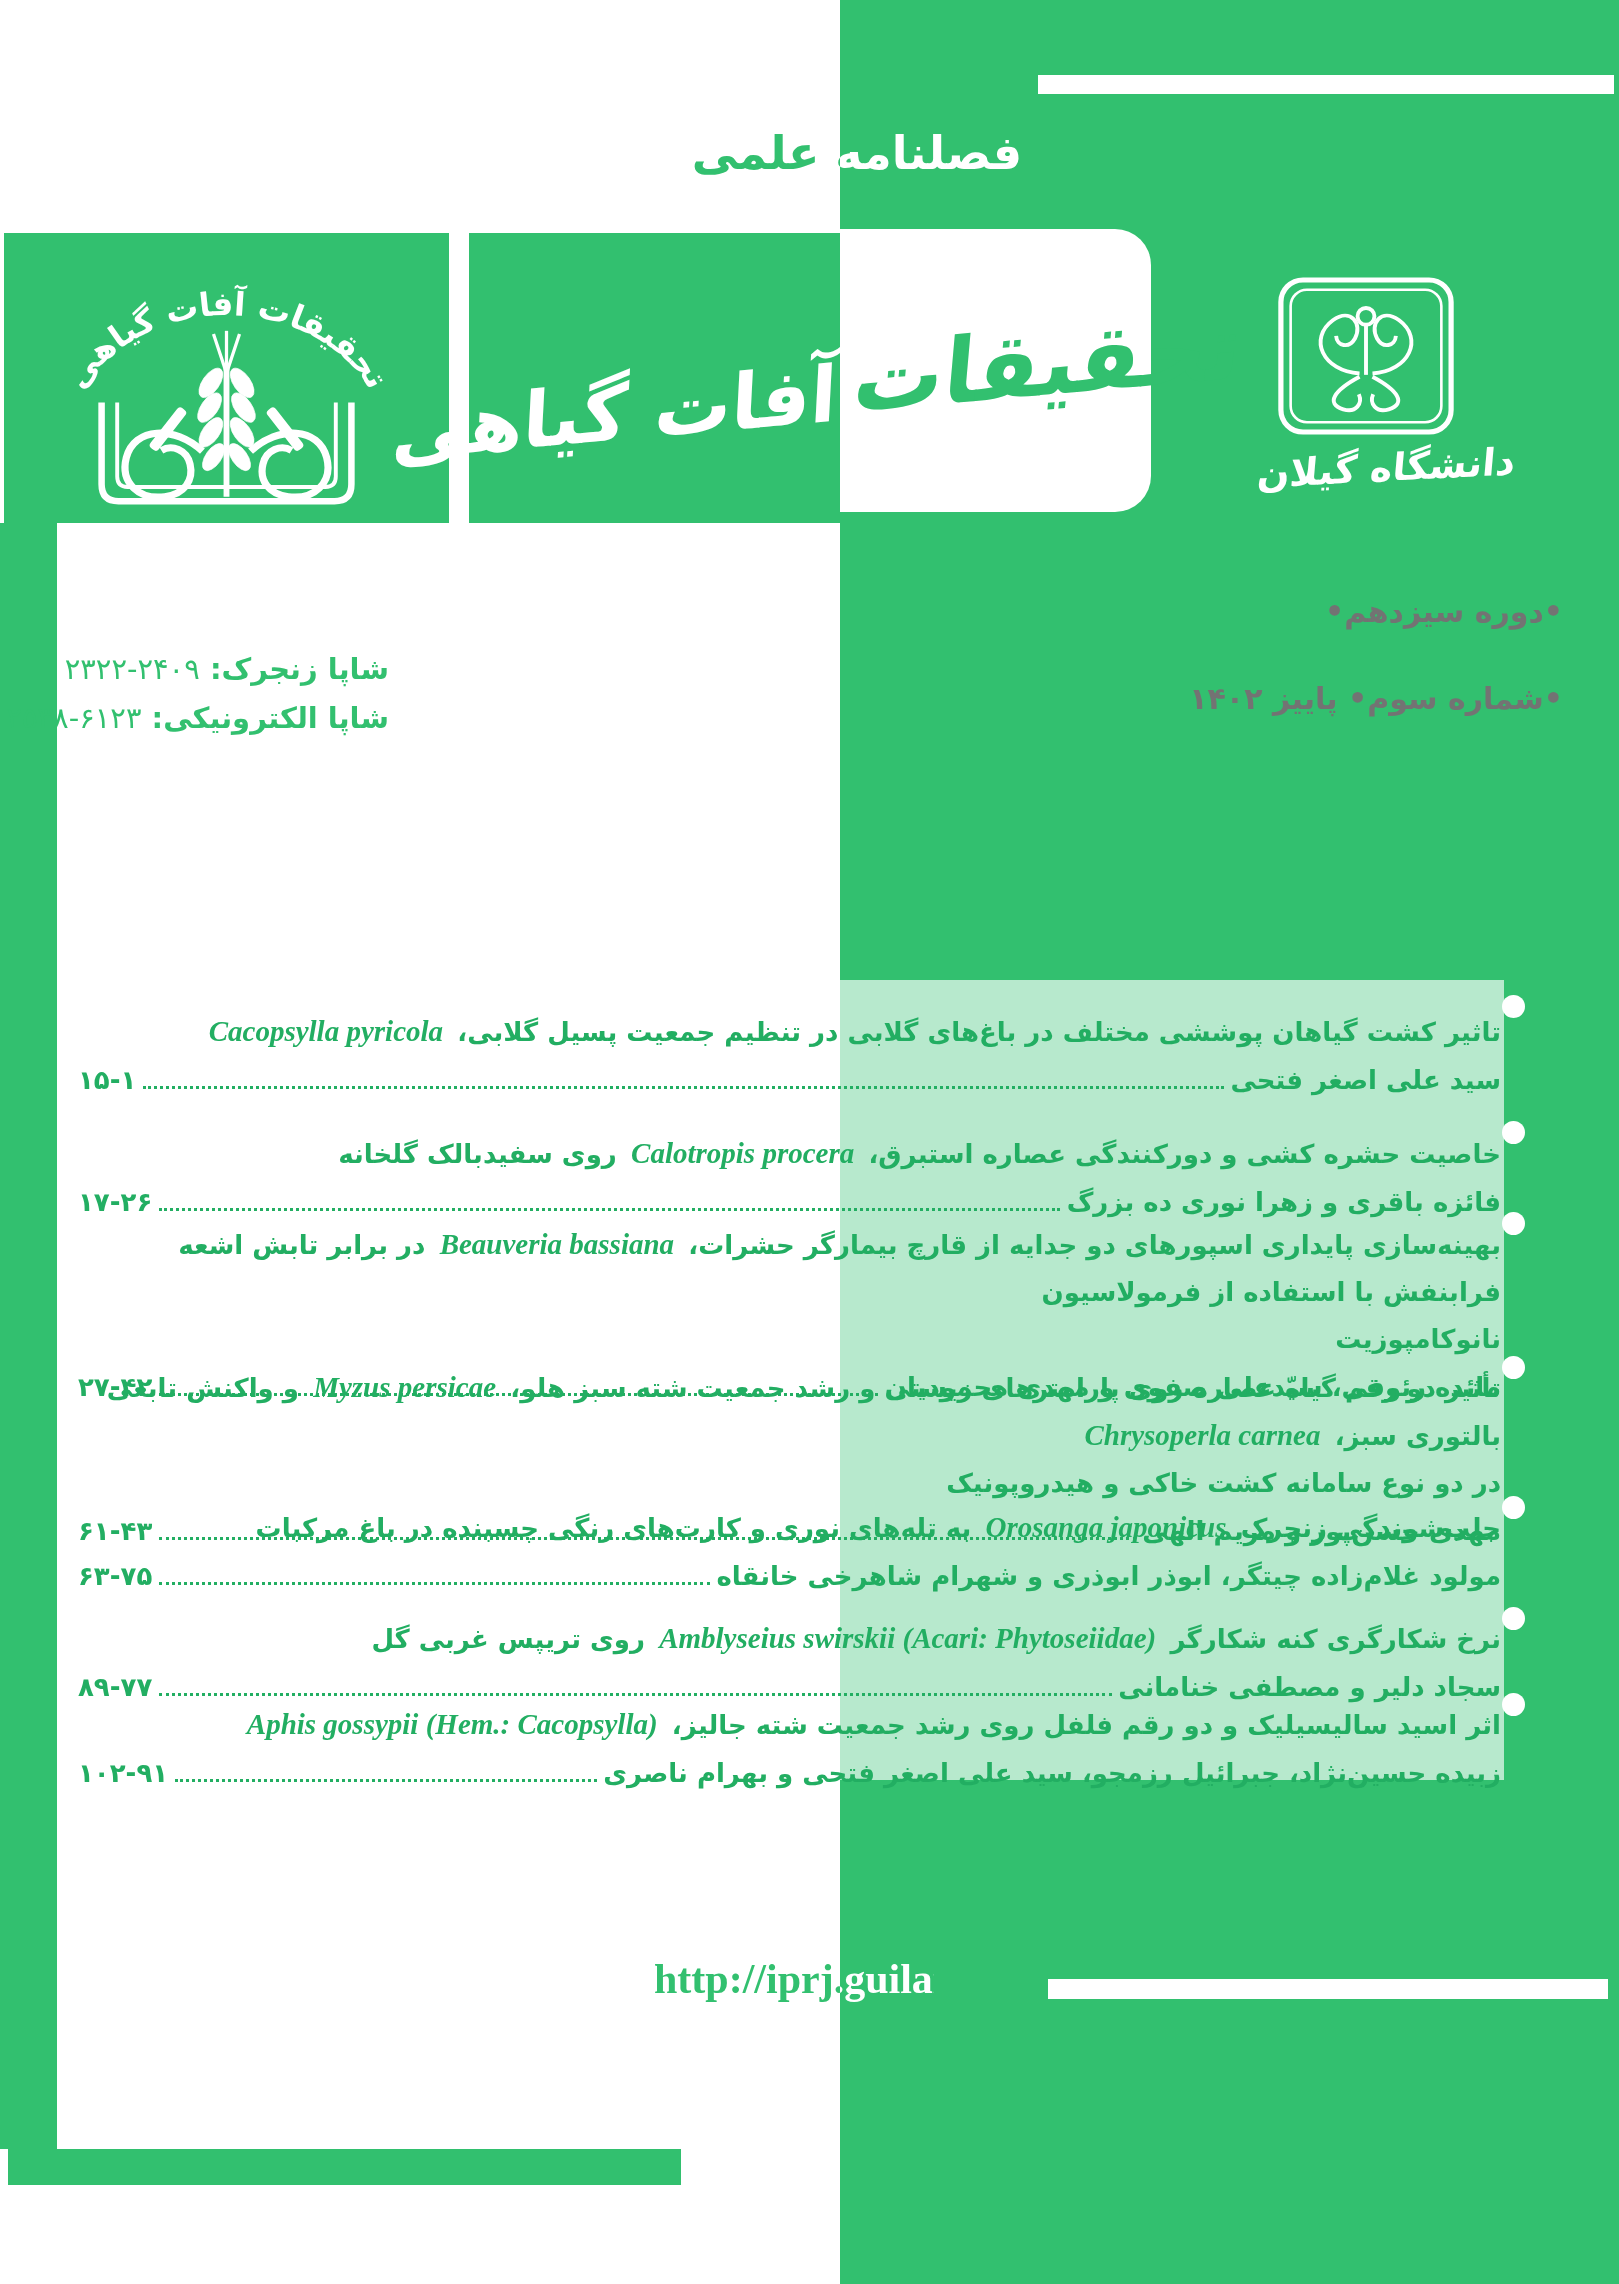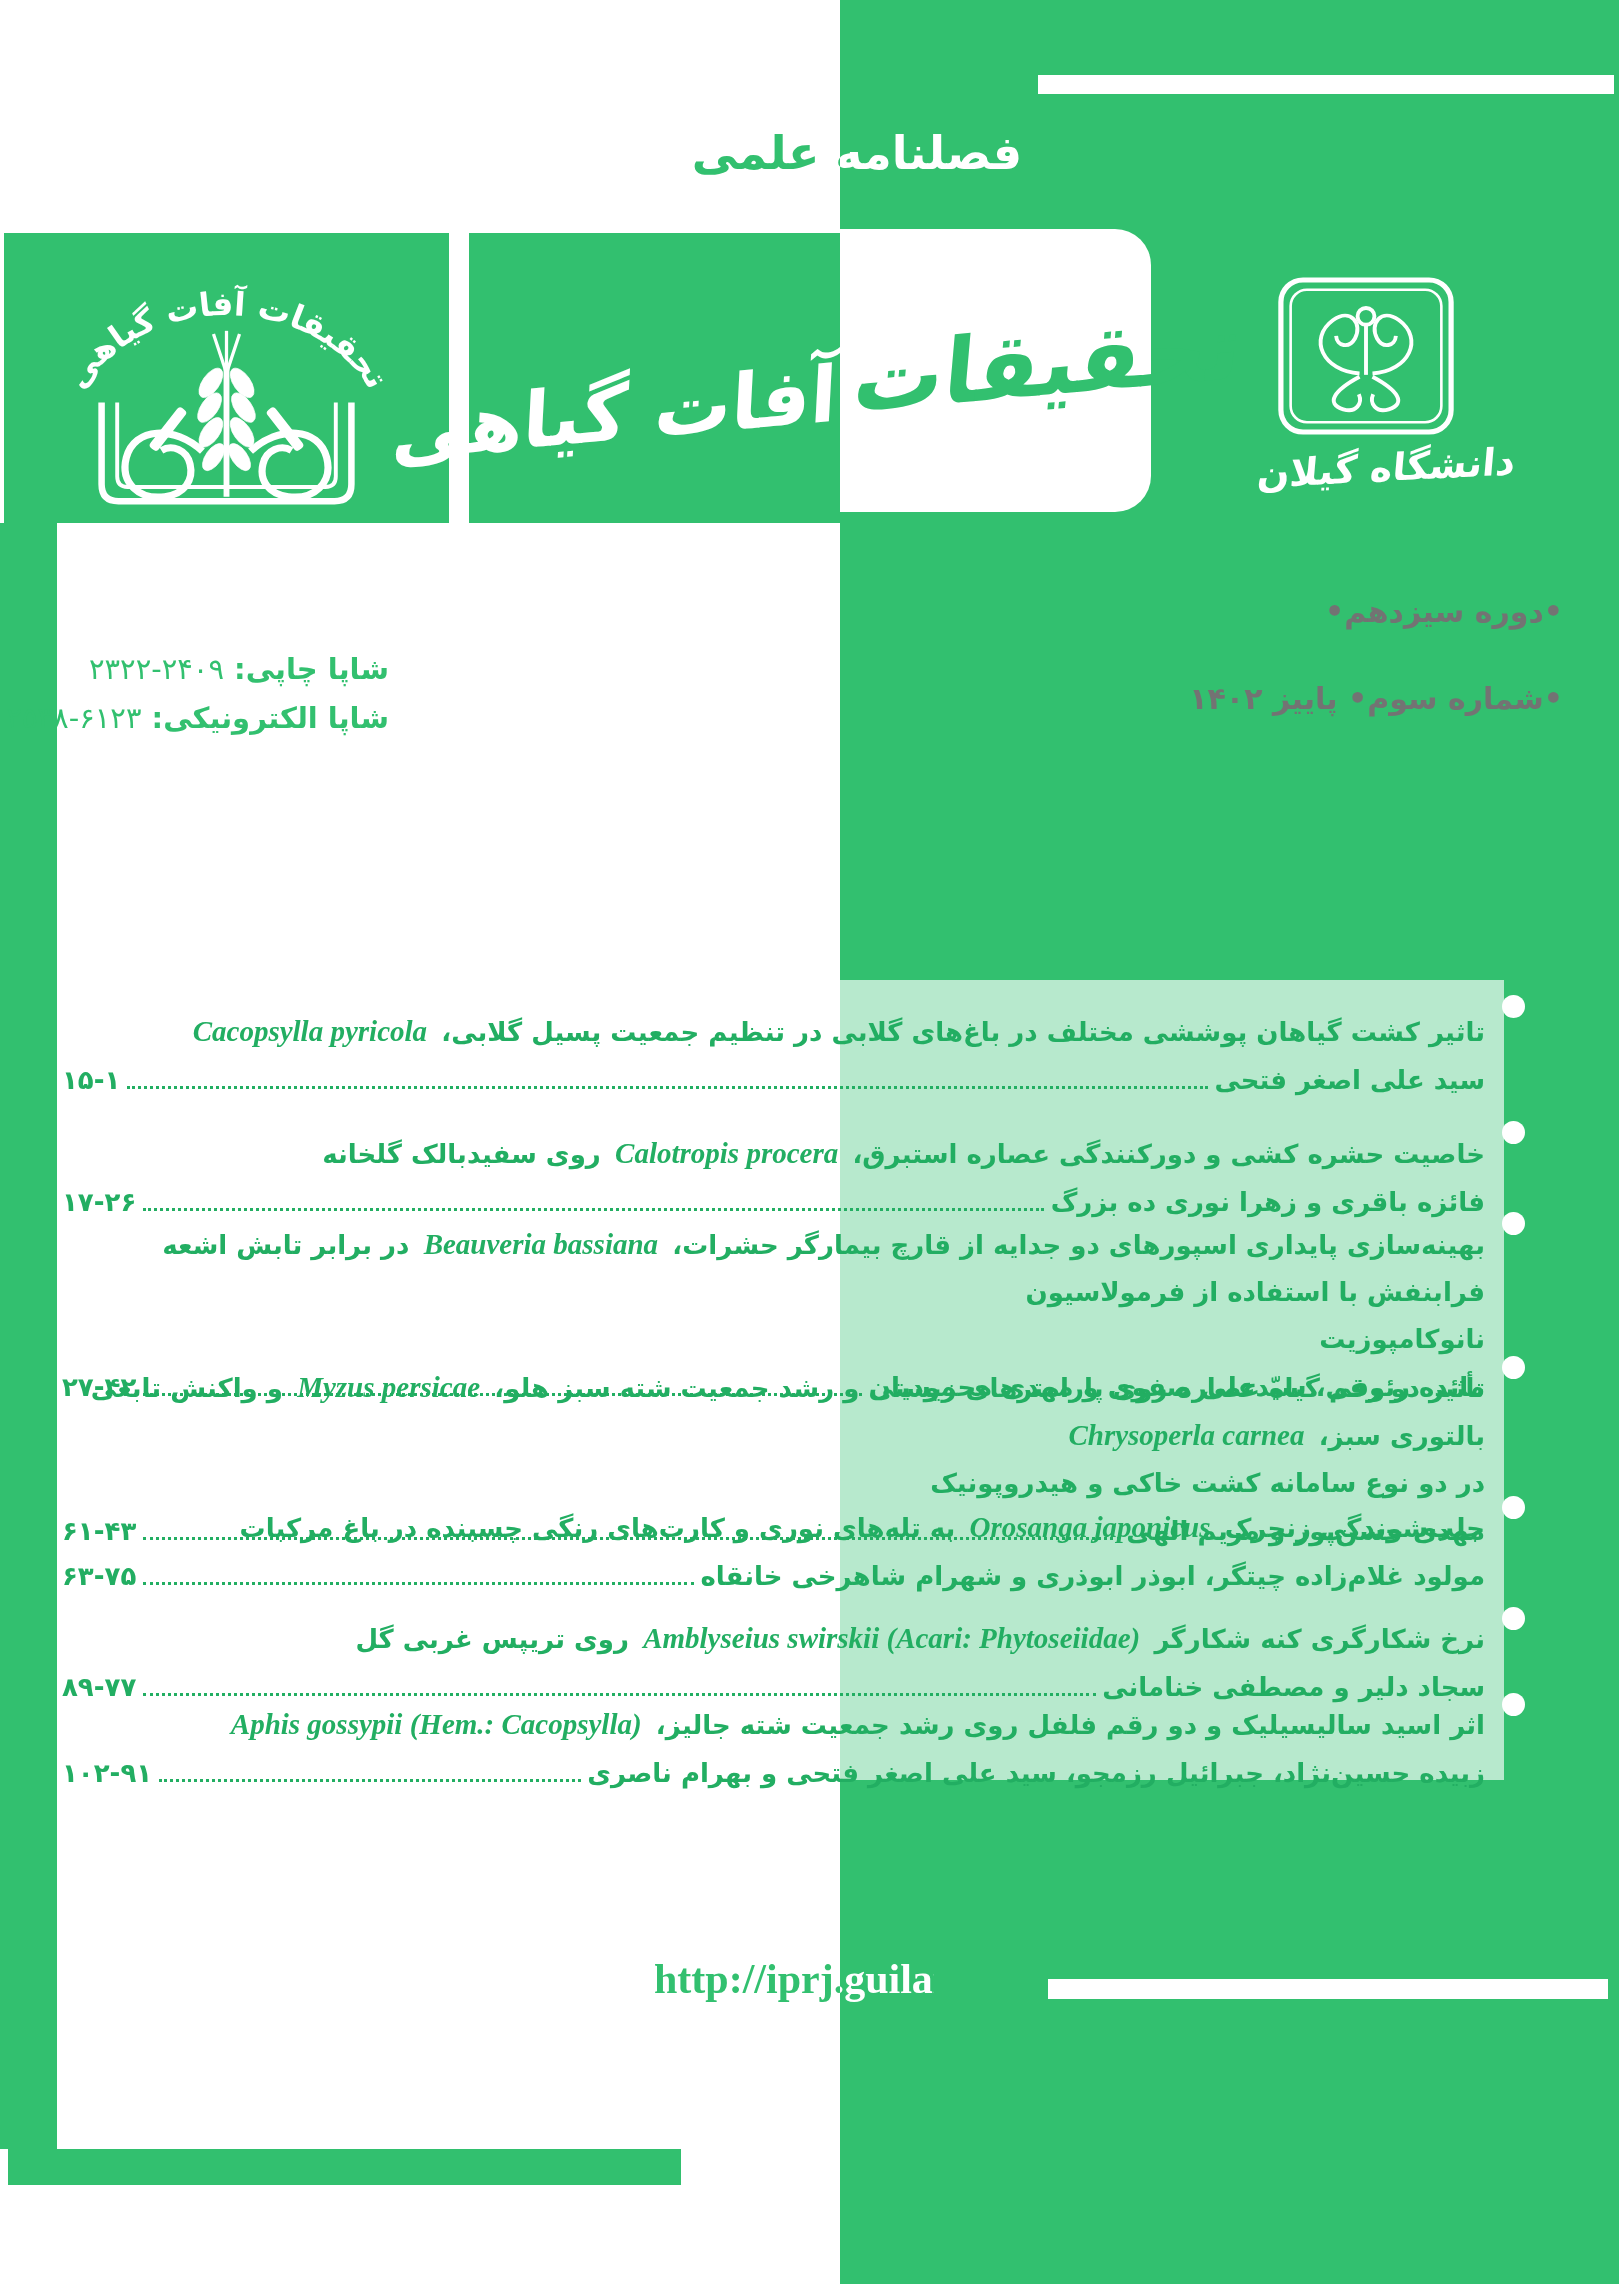--- a/index.html
+++ b/index.html
@@ -68,21 +68,21 @@
   
   #issn{
     left:83px;top:645px;width:306px;
     color:var(--green);font-weight:bold;font-size:29px;line-height:49px;
     direction:rtl;text-align:right;white-space:nowrap;
   }
   #issn bdo{font-weight:normal;}
   
   #toc-tint{left:840px;top:980px;width:664px;height:800px;background:rgba(255,255,255,0.65);}
   #toc{left:78px;top:977px;width:1423px;height:846px;}
-  .entry{position:absolute;right:16px;width:1423px;direction:rtl;color:var(--toc);}
+  .entry{position:absolute;right:0;width:1423px;direction:rtl;color:var(--toc);}
   .entry-title{
     text-align:right;font-size:26px;font-weight:bold;line-height:47px;
   }
   .entry-title .la{
     font-family:"Liberation Serif",serif;font-style:italic;font-weight:bold;
     font-size:29px;direction:ltr;unicode-bidi:isolate;padding:0 5.2px;
   }
   .entry-meta{
     display:flex;align-items:flex-end;margin-top:9px;font-size:26px;font-weight:bold;
   }
@@ -177,21 +177,21 @@
       <path d="M147 155 C 186 176 200 196 172 205 C 152 211 142 196 148 182" stroke-width="6"></path>
     </g>
   </svg>
   <div class="abs" id="univ-name">دانشگاه گیلان</div>
 
   <div class="abs issue-line" id="issue-volume">•دوره سیزدهم•</div>
   <div class="abs issue-line" id="issue-number">•شماره سوم• پاییز ۱۴۰۲</div>
 
   <div class="abs" id="issn">
     <div>
-      <span>شاپا چاپی:</span>
+      <span>شاپا زنجرک:</span>
       <bdo dir="ltr">۲۳۲۲-۲۴۰۹</bdo>
     </div>
     <div>
       <span>شاپا الکترونیکی:</span>
       <bdo dir="ltr">۲۵۳۸-۶۱۲۳</bdo>
     </div>
   </div>
 
   <div class="abs" id="toc-tint"></div>
   <div class="abs" id="toc">

